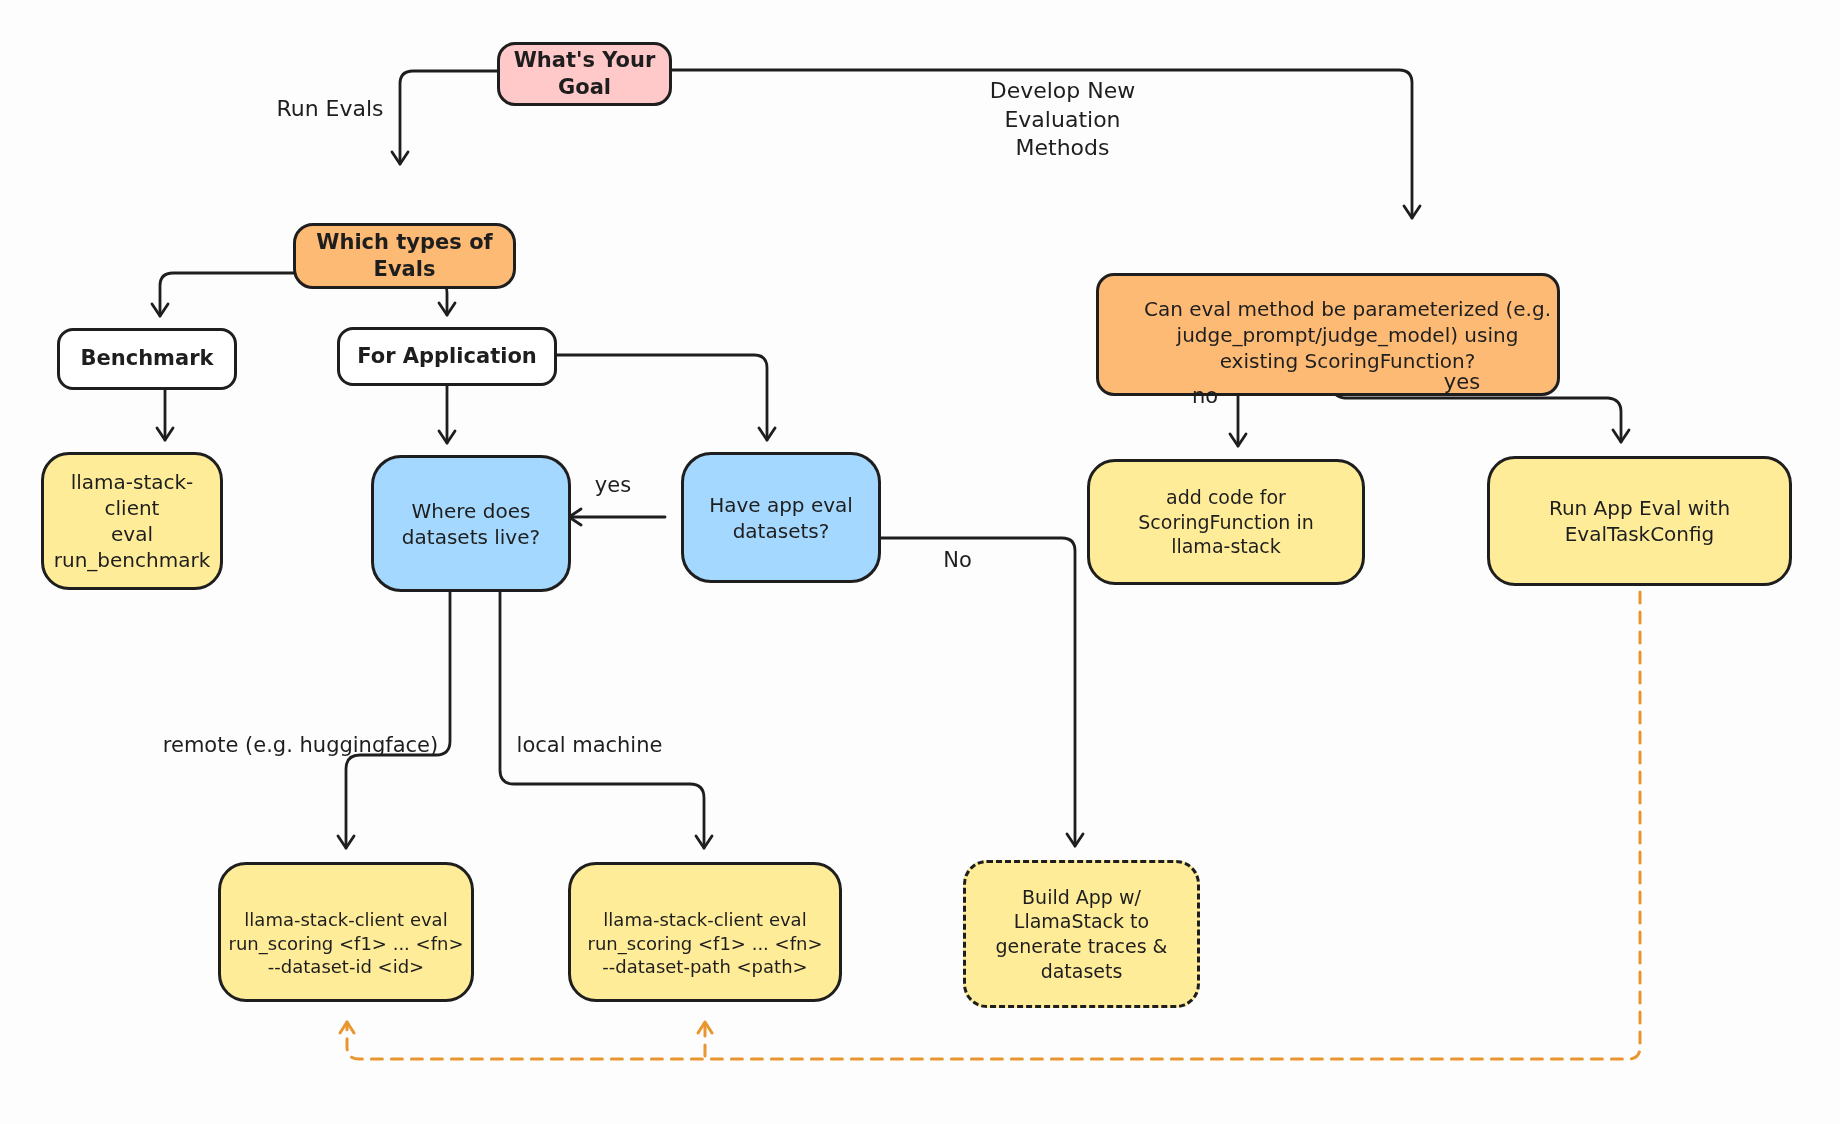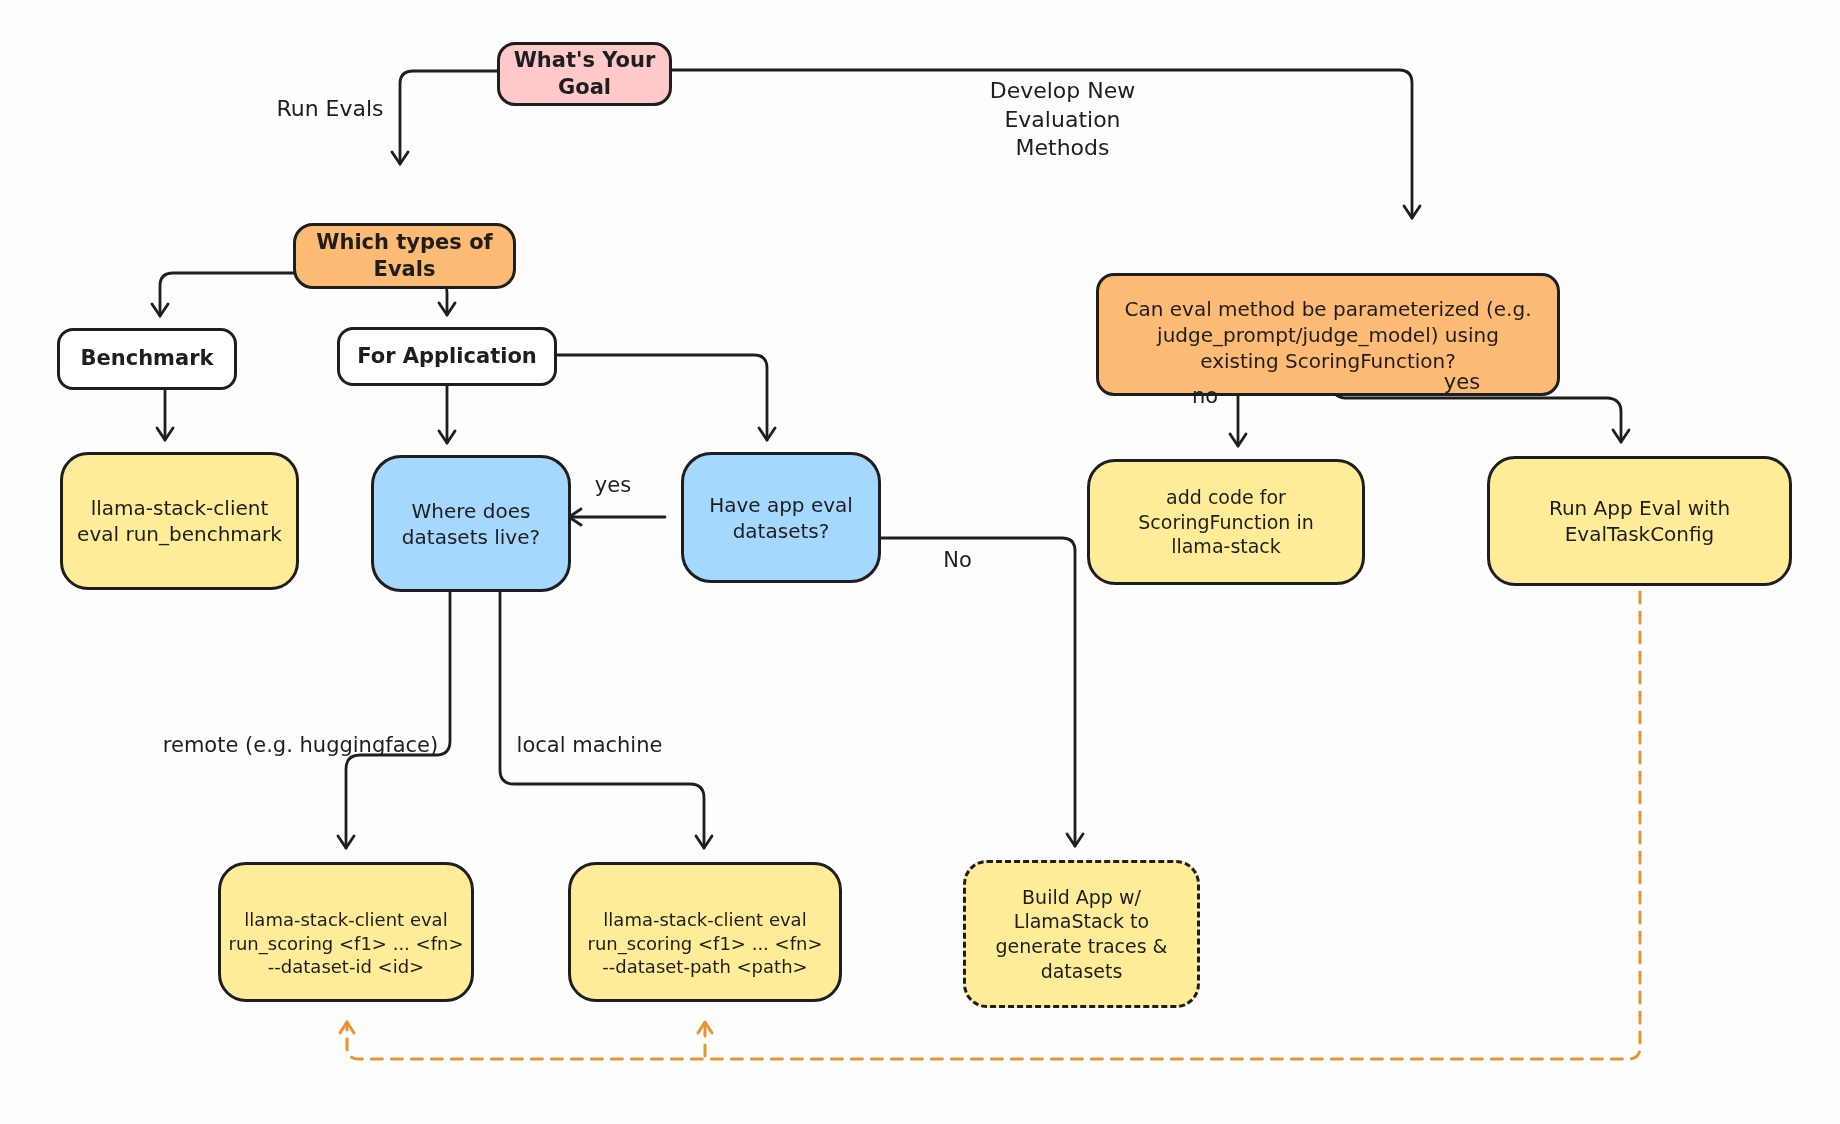--- a/index.html
+++ b/index.html
@@ -27,21 +27,21 @@
     font-size:20px;
     font-weight:500;
     padding:2px 6px;
   }
   .pink{background:#ffc9c9;border-radius:18px;}
   .green{background:#fdba74;border-radius:20px;margin-top:43px;}
   .blue{background:#a5d8ff;border-radius:30px;margin-left:16px;}
   .yellow{background:#ffec99;border-radius:28px;}
   .white{background:#ffffff;border-radius:16px;}
   .dashedborder{border-style:dashed;border-radius:24px;}
-  .r26{border-radius:18px;}
+  .r26{border-radius:18px;justify-content:flex-end;}
   .fs21 .nlabel{font-size:21px;font-weight:bold;}
   .fs19 .nlabel{font-size:19px;}
   .fs18 .nlabel{font-size:18px;margin-top:23px;}
   .edge-label{
     position:absolute;z-index:3;
     display:flex;align-items:center;justify-content:center;
     text-align:center;
     font-size:21px;font-weight:500;
     white-space:pre-line;line-height:1.3;
     color:#1e1e1e;
@@ -100,21 +100,21 @@
   </div>
 
   <div class="node white fs21" style="left:57px;top:328px;width:180px;height:62px">
     <span class="nlabel">Benchmark</span>
   </div>
 
   <div class="node white fs21" style="left:337px;top:327px;width:220px;height:59px">
     <span class="nlabel">For Application</span>
   </div>
 
-  <div class="node yellow" style="left:60px;top:452px;width:239px;height:138px">
+  <div class="node yellow" style="left:41px;top:452px;width:182px;height:138px">
     <span class="nlabel">llama-stack-client
 eval run_benchmark</span>
   </div>
 
   <div class="node blue" style="left:355px;top:455px;width:200px;height:137px">
     <span class="nlabel">Where does
 datasets live?</span>
   </div>
 
   <div class="node yellow fs19" style="left:1087px;top:459px;width:278px;height:126px">

